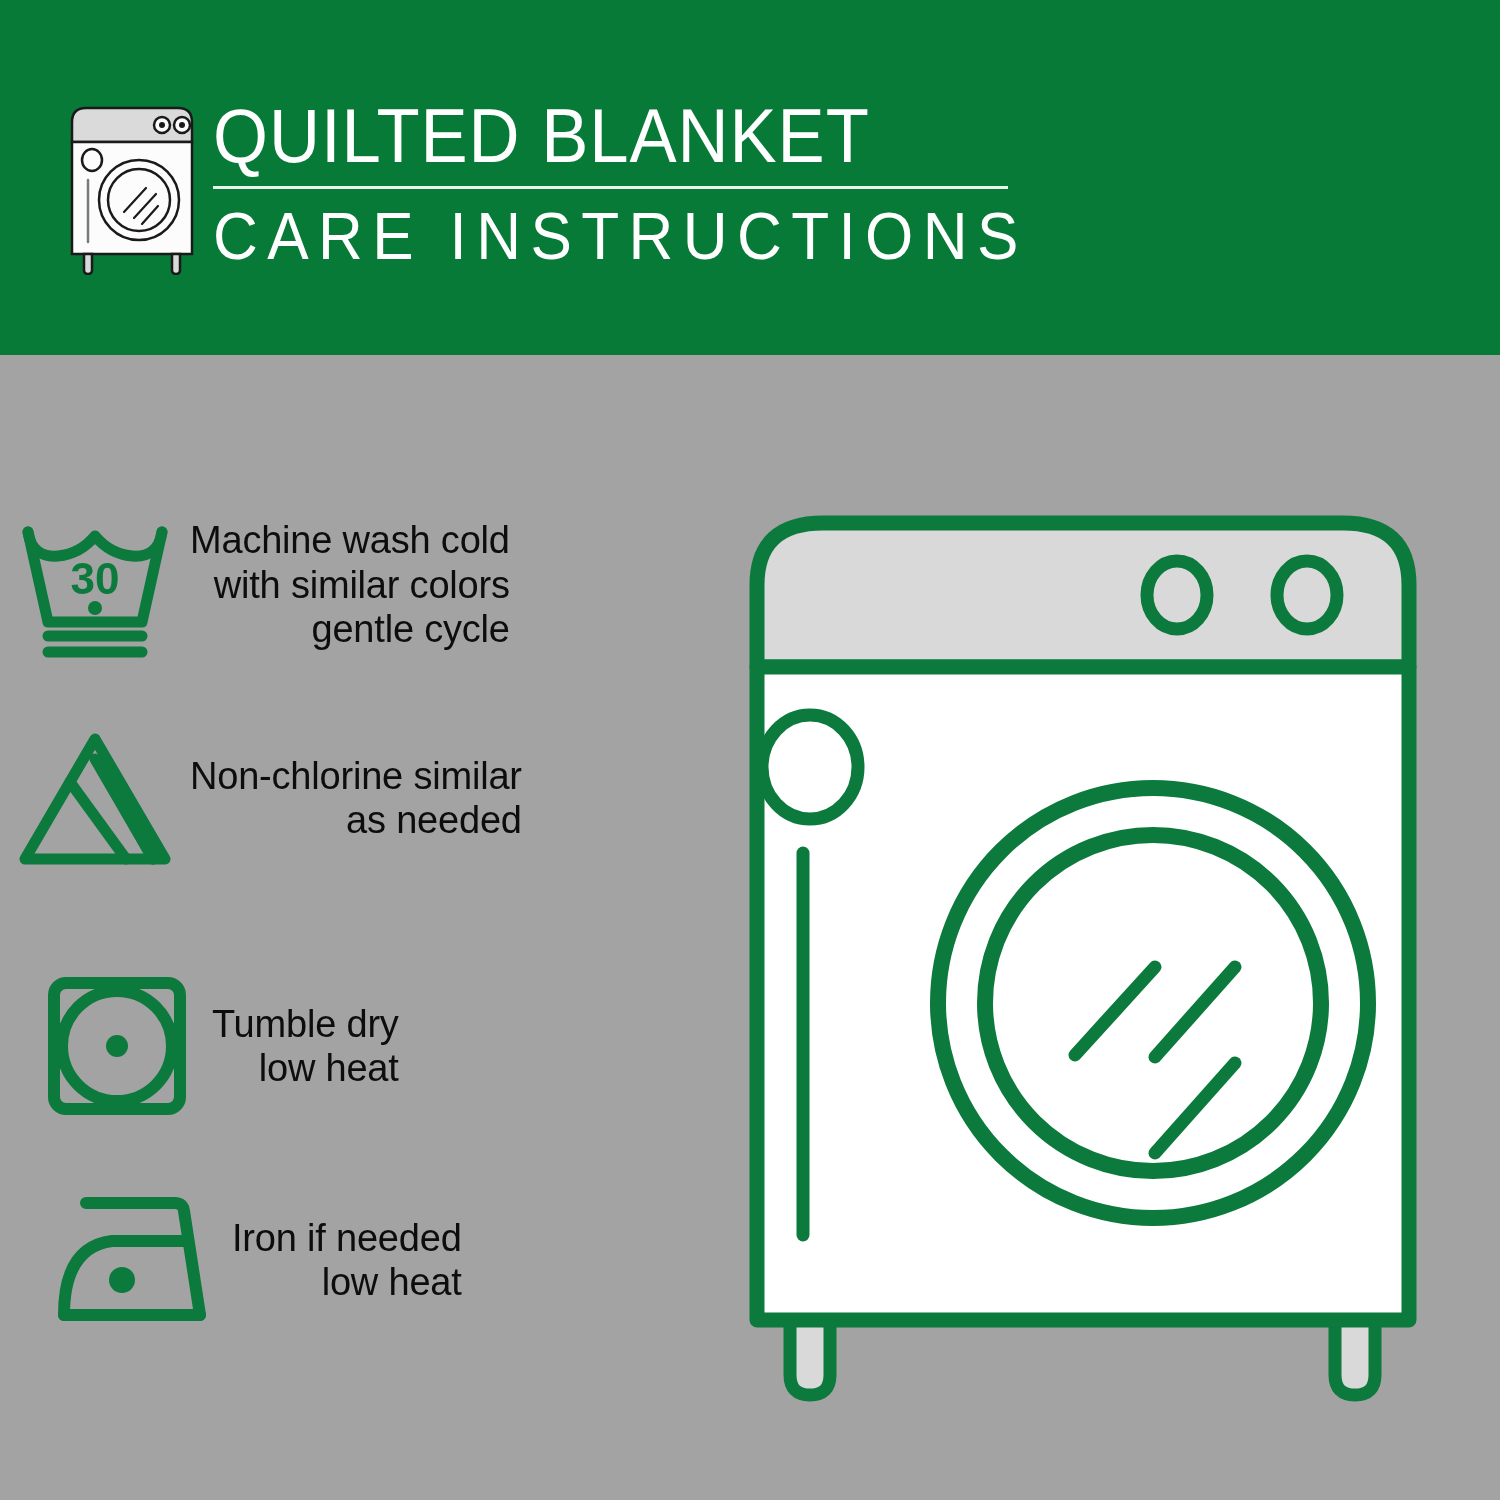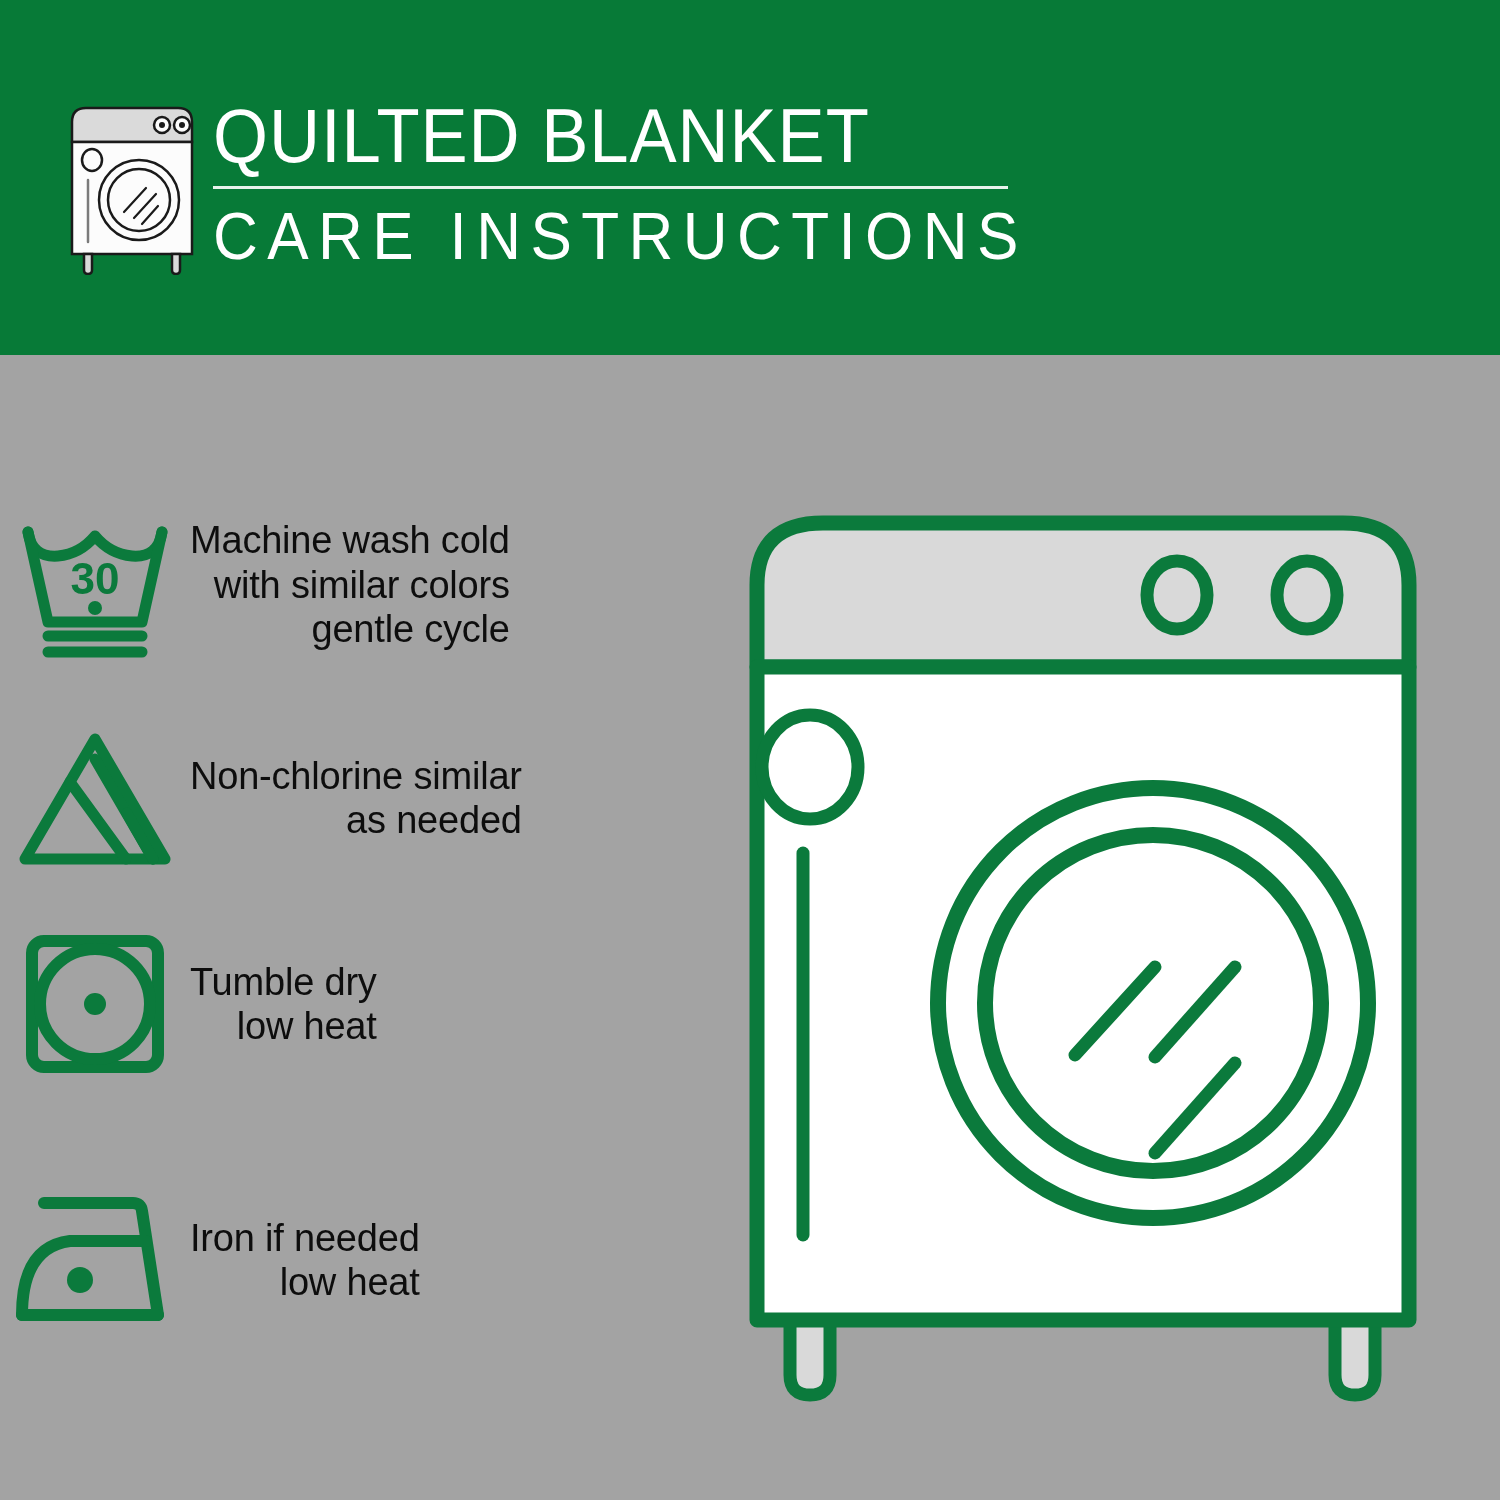--- a/index.html
+++ b/index.html
@@ -83,22 +83,22 @@
   .instr-row {
     position: absolute;
     left: 0;
     width: 700px;
     display: flex;
     align-items: center;
     text-align: right;
   }
   .instr-row.r0 { top: 155px; }
   .instr-row.r1 { top: 368px; }
-  .instr-row.r2 { top: 574px; }
-  .instr-row.r3 { top: 830px; }
+  .instr-row.r2 { top: 616px; margin-left: 22px; }
+  .instr-row.r3 { top: 830px; margin-left: 42px; }
 
   .instr-icon {
     width: 190px;
     min-width: 190px;
     height: 150px;
     display: flex;
     align-items: center;
     justify-content: center;
   }
   .instr-text {

